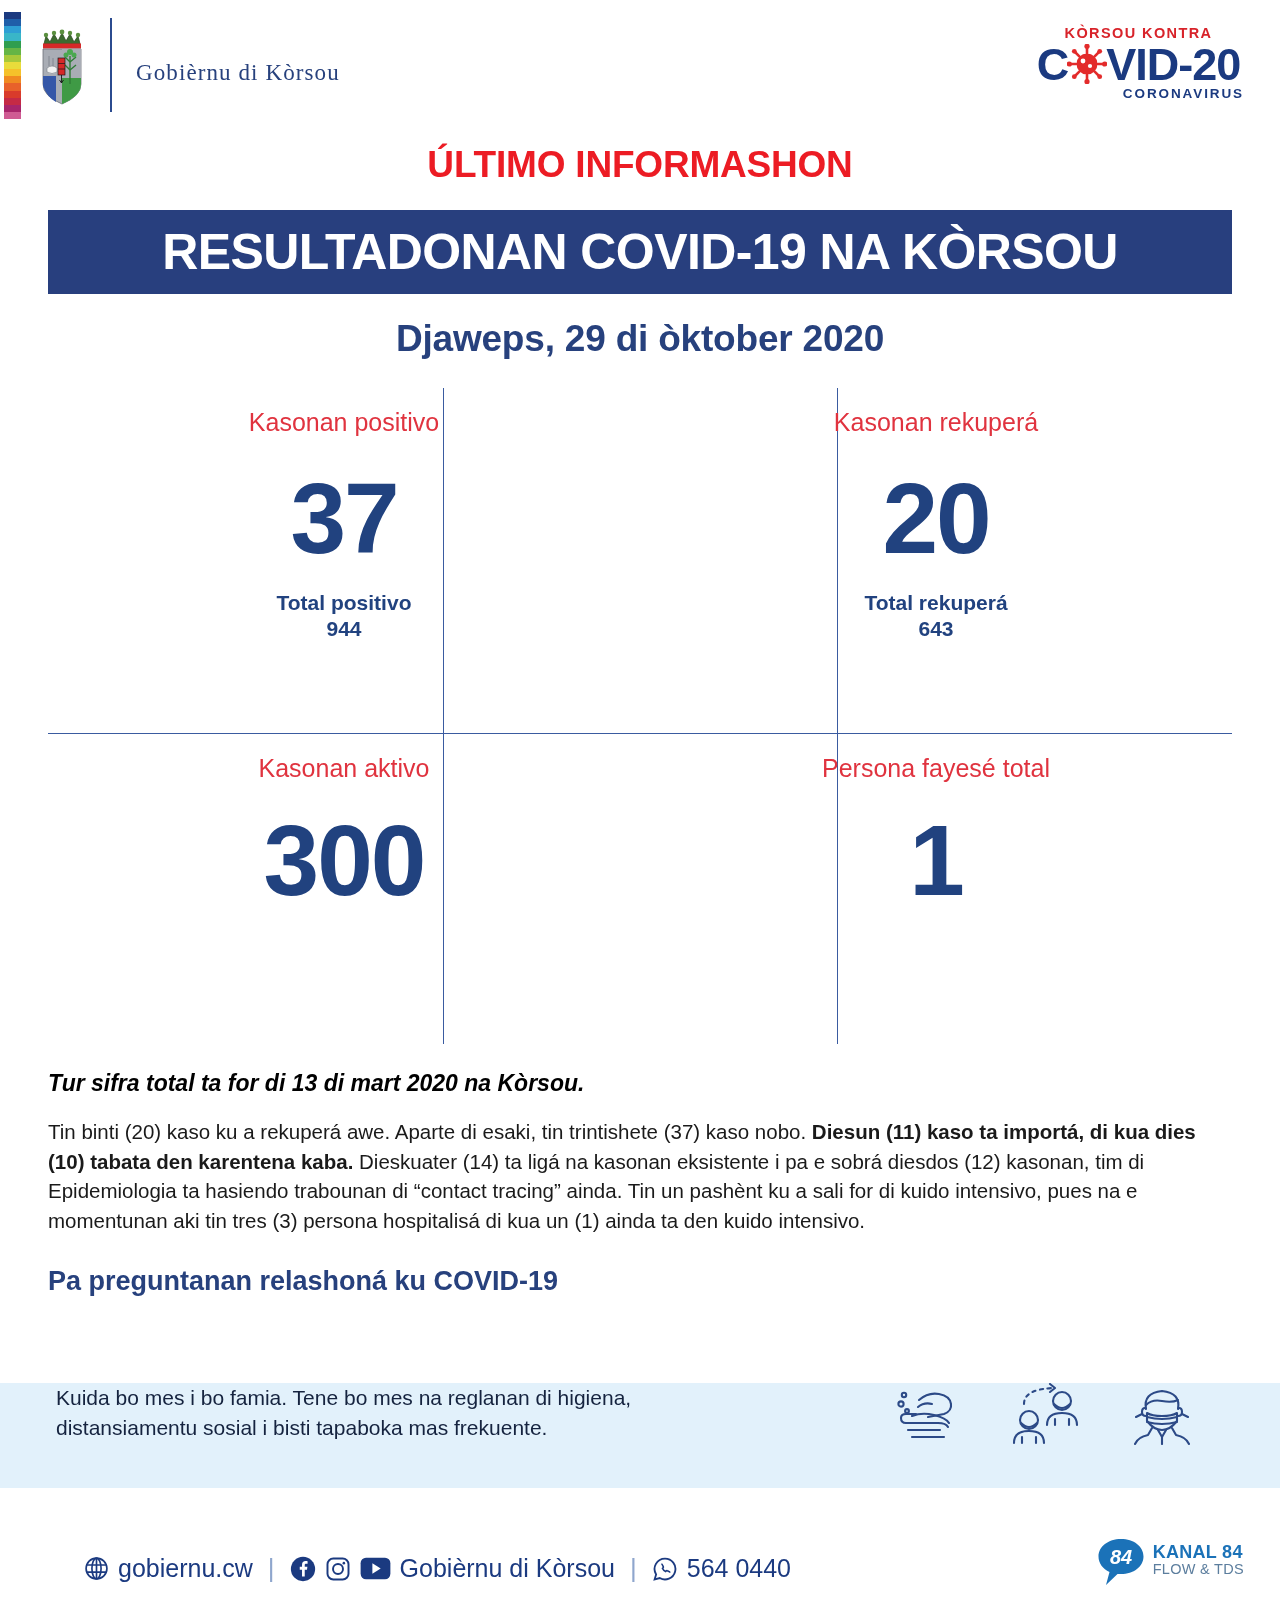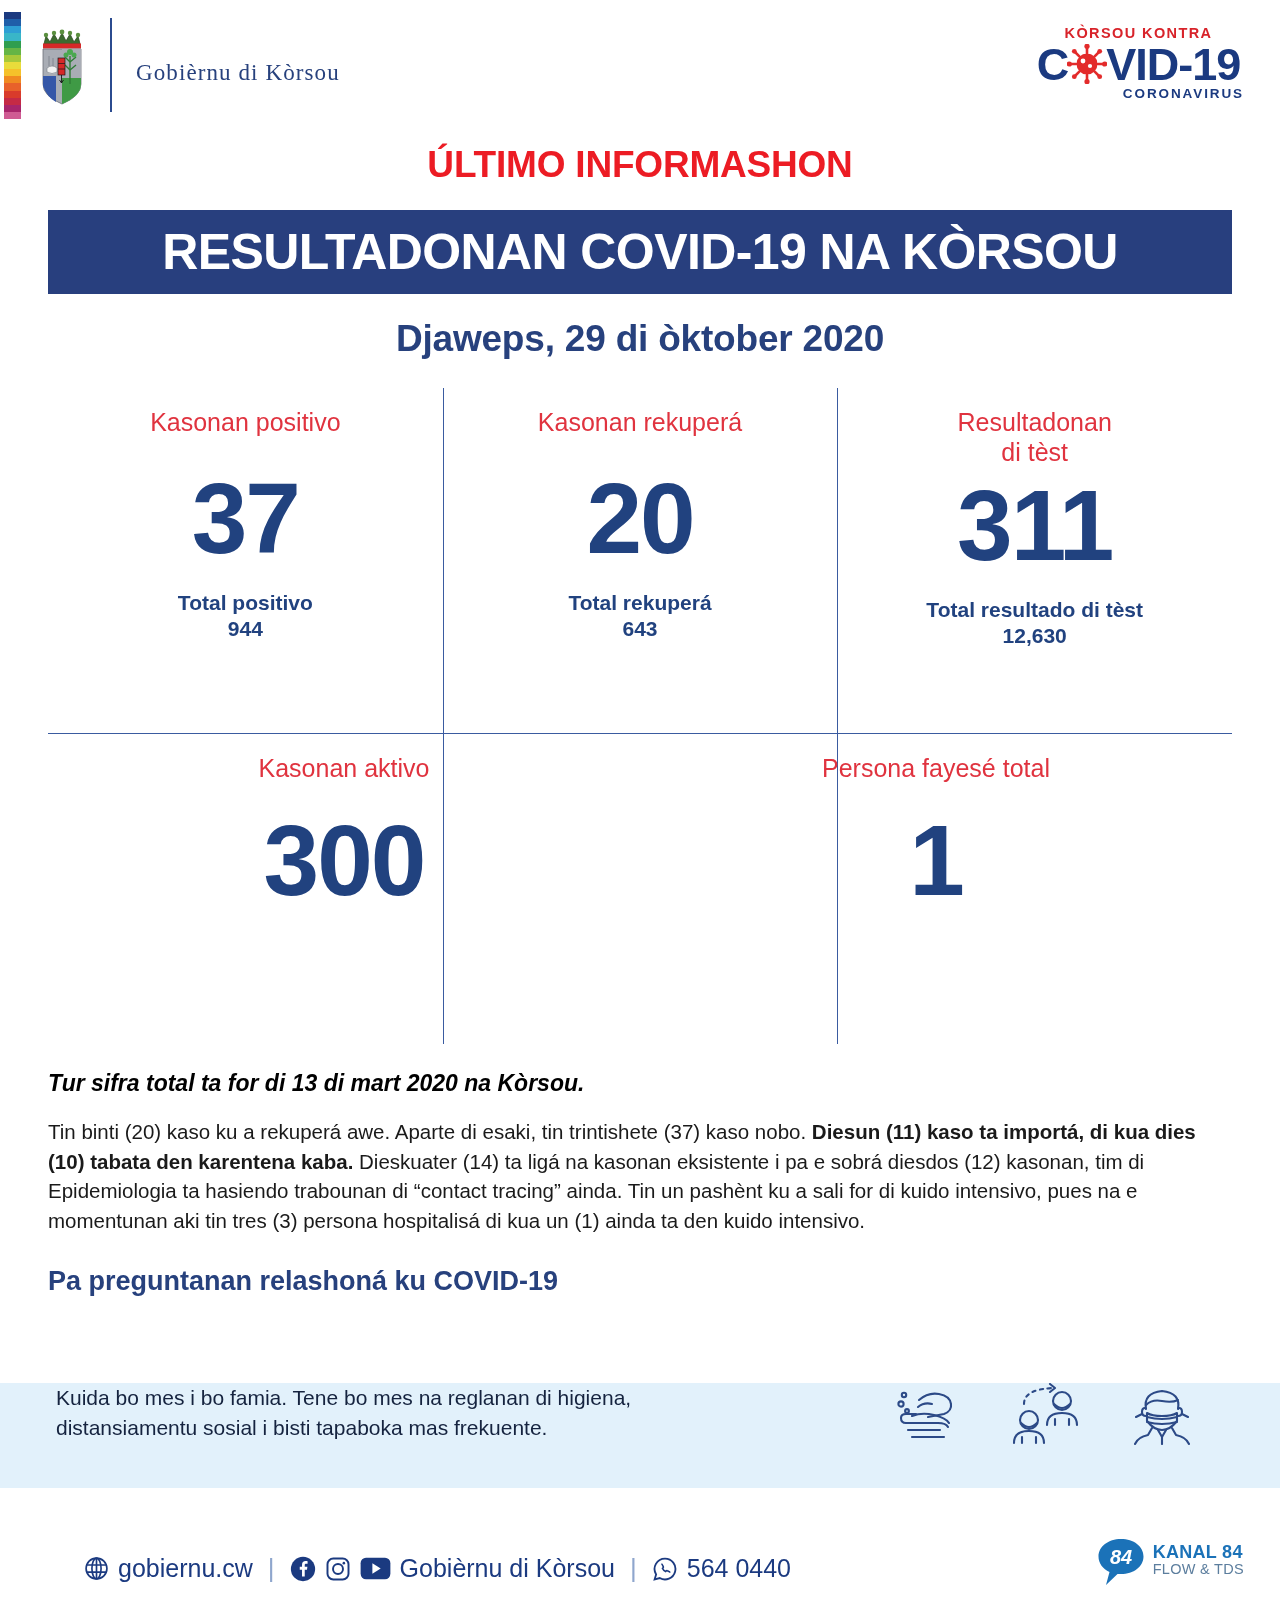--- a/index.html
+++ b/index.html
@@ -366,21 +366,21 @@
               <circle cx="37.7" cy="20" r="2.6"></circle>
             <circle cx="7.3" cy="7.3" r="2.4"></circle>
               <circle cx="32.7" cy="32.7" r="2.4"></circle>
             <circle cx="7.3" cy="32.7" r="2.4"></circle>
               <circle cx="32.7" cy="7.3" r="2.4"></circle>
           </g>
           <circle cx="16" cy="17" r="2.4" fill="#ffffff"></circle>
           <circle cx="23" cy="22" r="2.1" fill="#ffffff"></circle>
         </svg>
       </span>
-      <span>VID-19</span>
+      <span>VID-20</span>
     </div>
     <div class="covid-sub">CORONAVIRUS</div>
   </div>
 </div>
 
 <div class="ultimo">ÚLTIMO INFORMASHON</div>
 
 <div class="blue-bar">
   <span>RESULTADONAN COVID-19 NA KÒRSOU</span>
 </div>
@@ -400,27 +400,20 @@
 944</div>
     </div>
 
     <div class="cell">
       <div class="lbl">Kasonan rekuperá</div>
       <div class="big">20</div>
       <div class="sub">Total rekuperá
 643</div>
     </div>
 
-    <div class="cell">
-      <div class="lbl" style="white-space:pre-line">Resultadonan
-di tèst</div>
-      <div class="big" style="margin-top:8px">311</div>
-      <div class="sub">Total resultado di tèst
-12,630</div>
-    </div>
   </div>
 
   <div class="hline"></div>
 
   <div class="row row2">
     <div class="vline v1"></div>
     <div class="vline v2"></div>
 
 
     <div class="cell">

